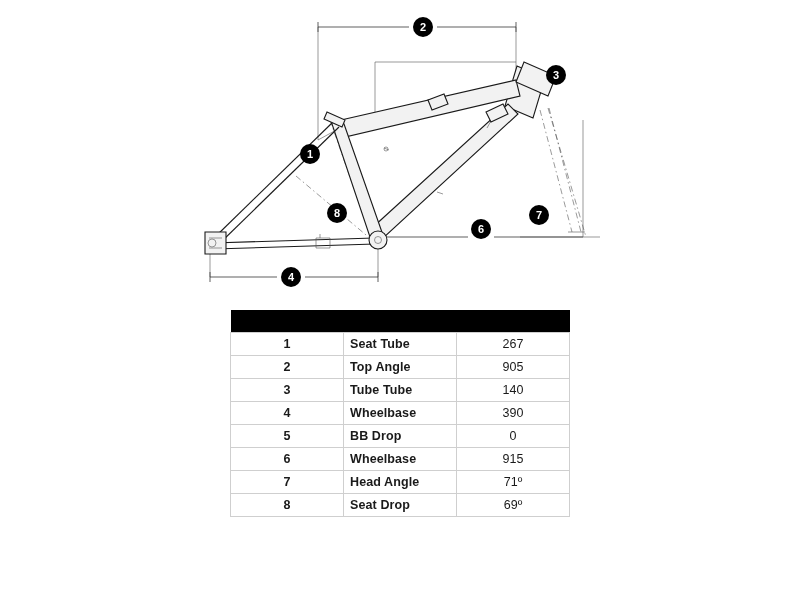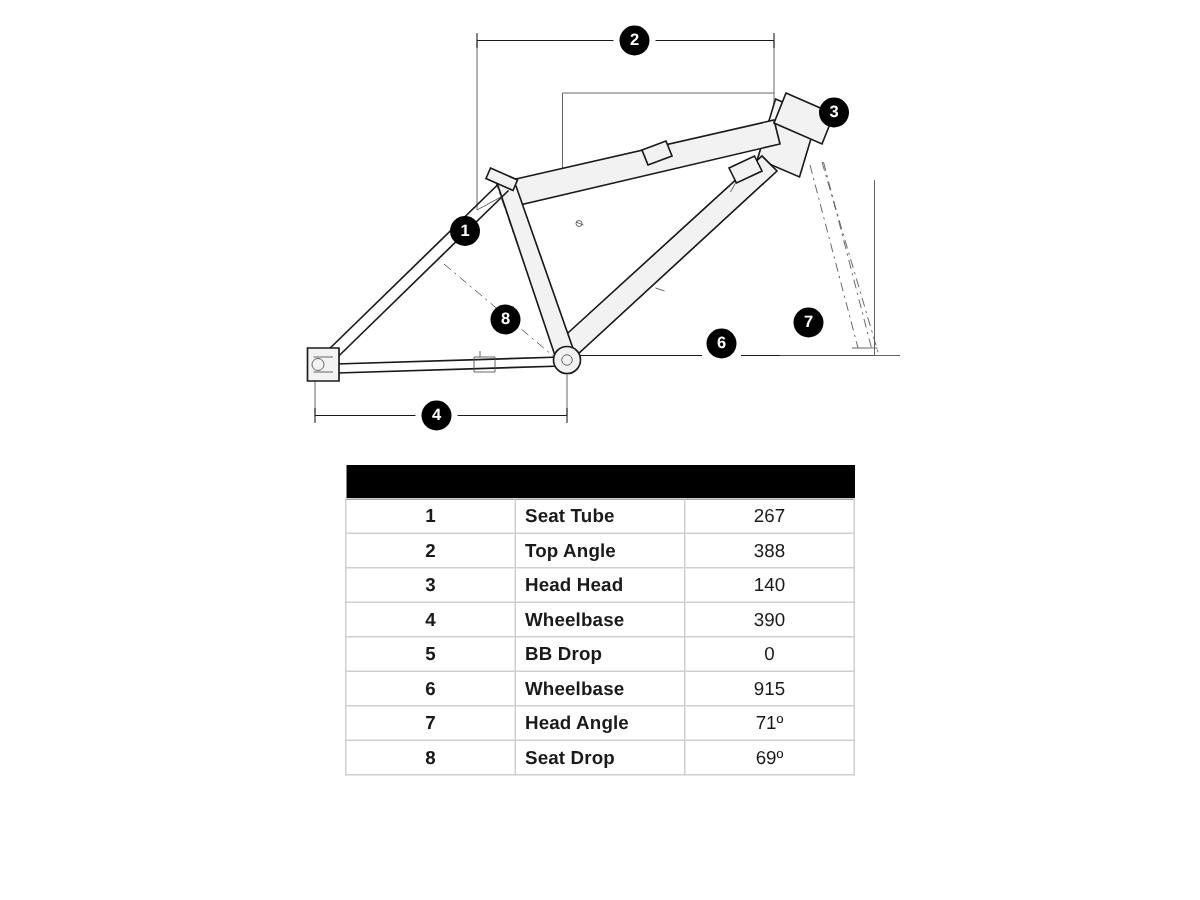--- a/index.html
+++ b/index.html
@@ -221,25 +221,25 @@
         <td colspan="3"></td>
       </tr>
       <tr>
         <td class="col-num">1</td>
         <td class="col-name">Seat Tube</td>
         <td class="col-val">267</td>
       </tr>
       <tr>
         <td class="col-num">2</td>
         <td class="col-name">Top Angle</td>
-        <td class="col-val">388</td>
+        <td class="col-val">905</td>
       </tr>
       <tr>
         <td class="col-num">3</td>
-        <td class="col-name">Head Head</td>
+        <td class="col-name">Tube Tube</td>
         <td class="col-val">140</td>
       </tr>
       <tr>
         <td class="col-num">4</td>
         <td class="col-name">Wheelbase</td>
         <td class="col-val">390</td>
       </tr>
       <tr>
         <td class="col-num">5</td>
         <td class="col-name">BB Drop</td>

